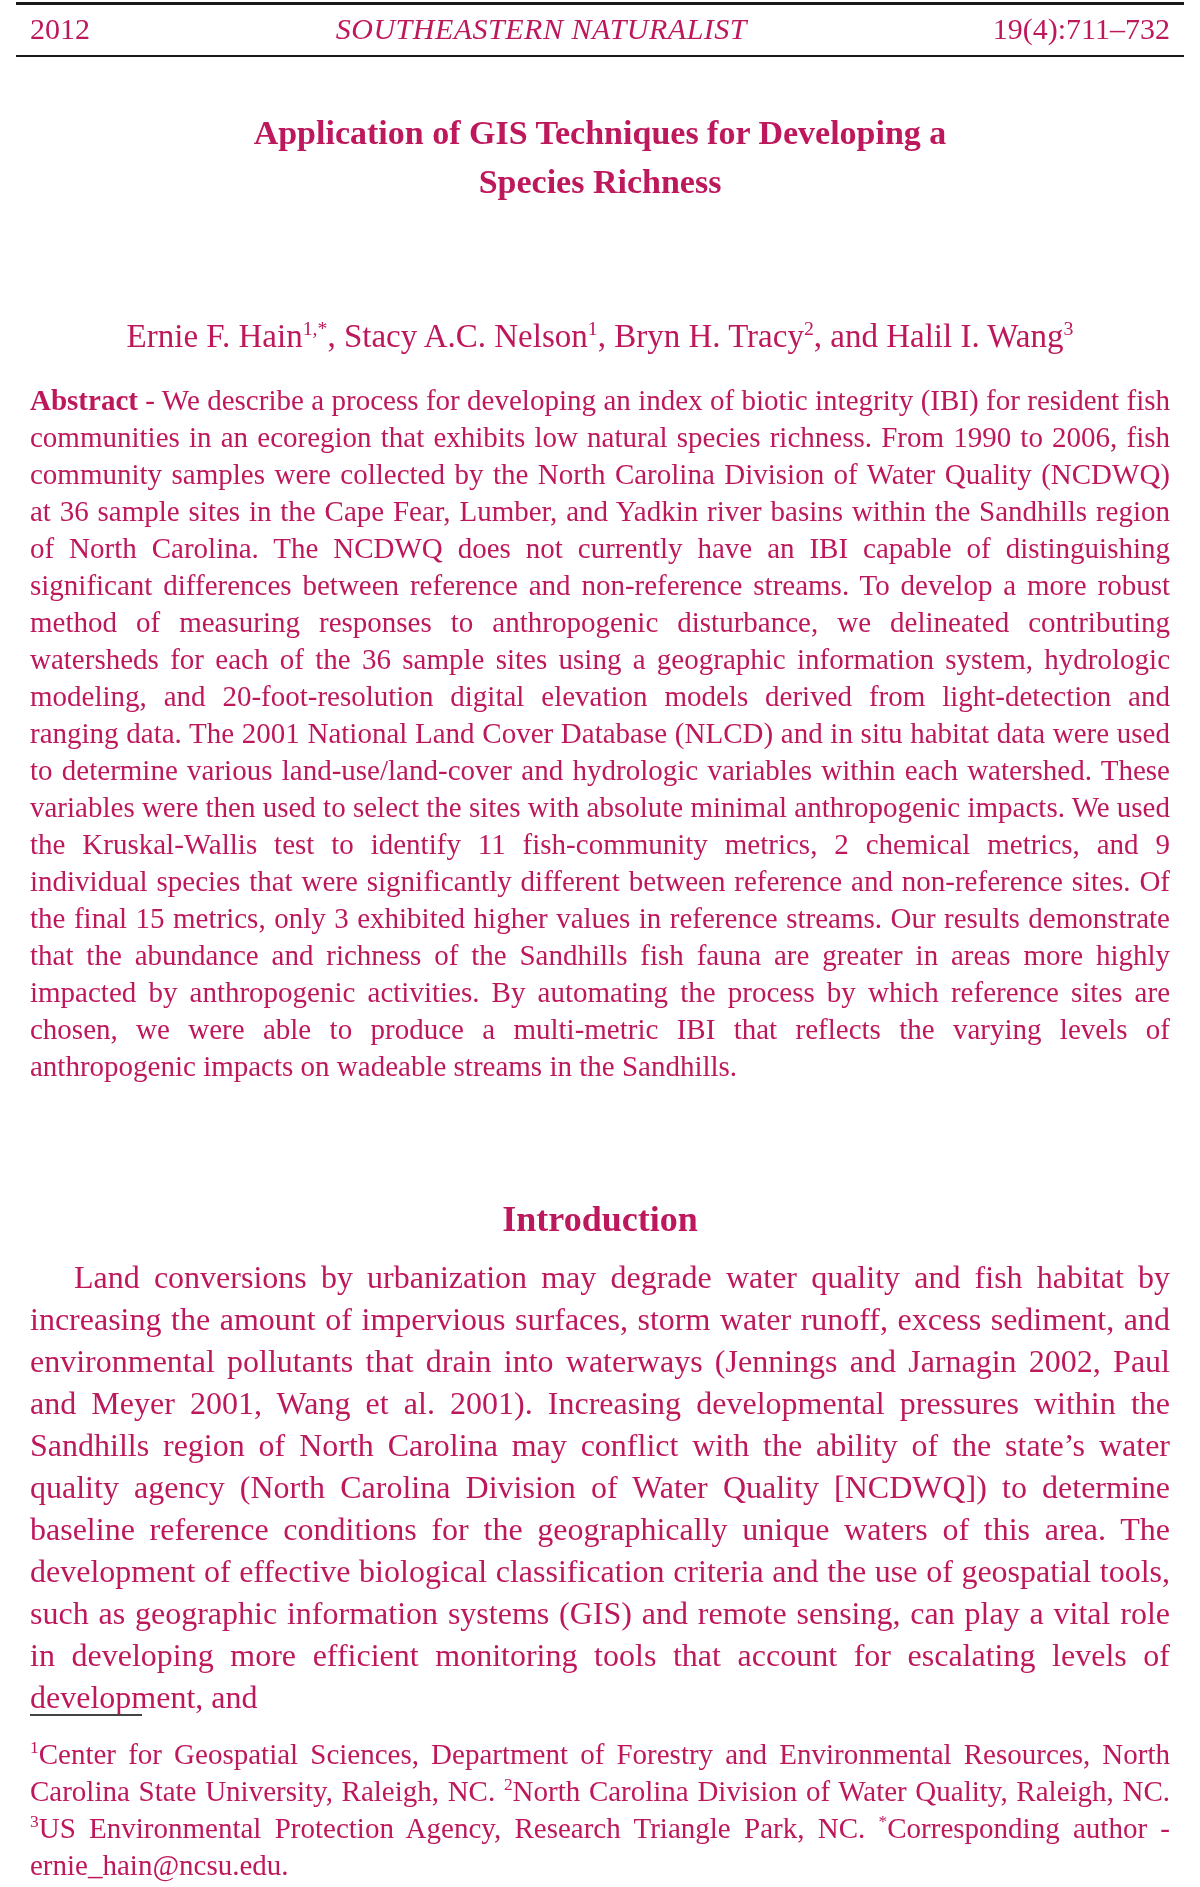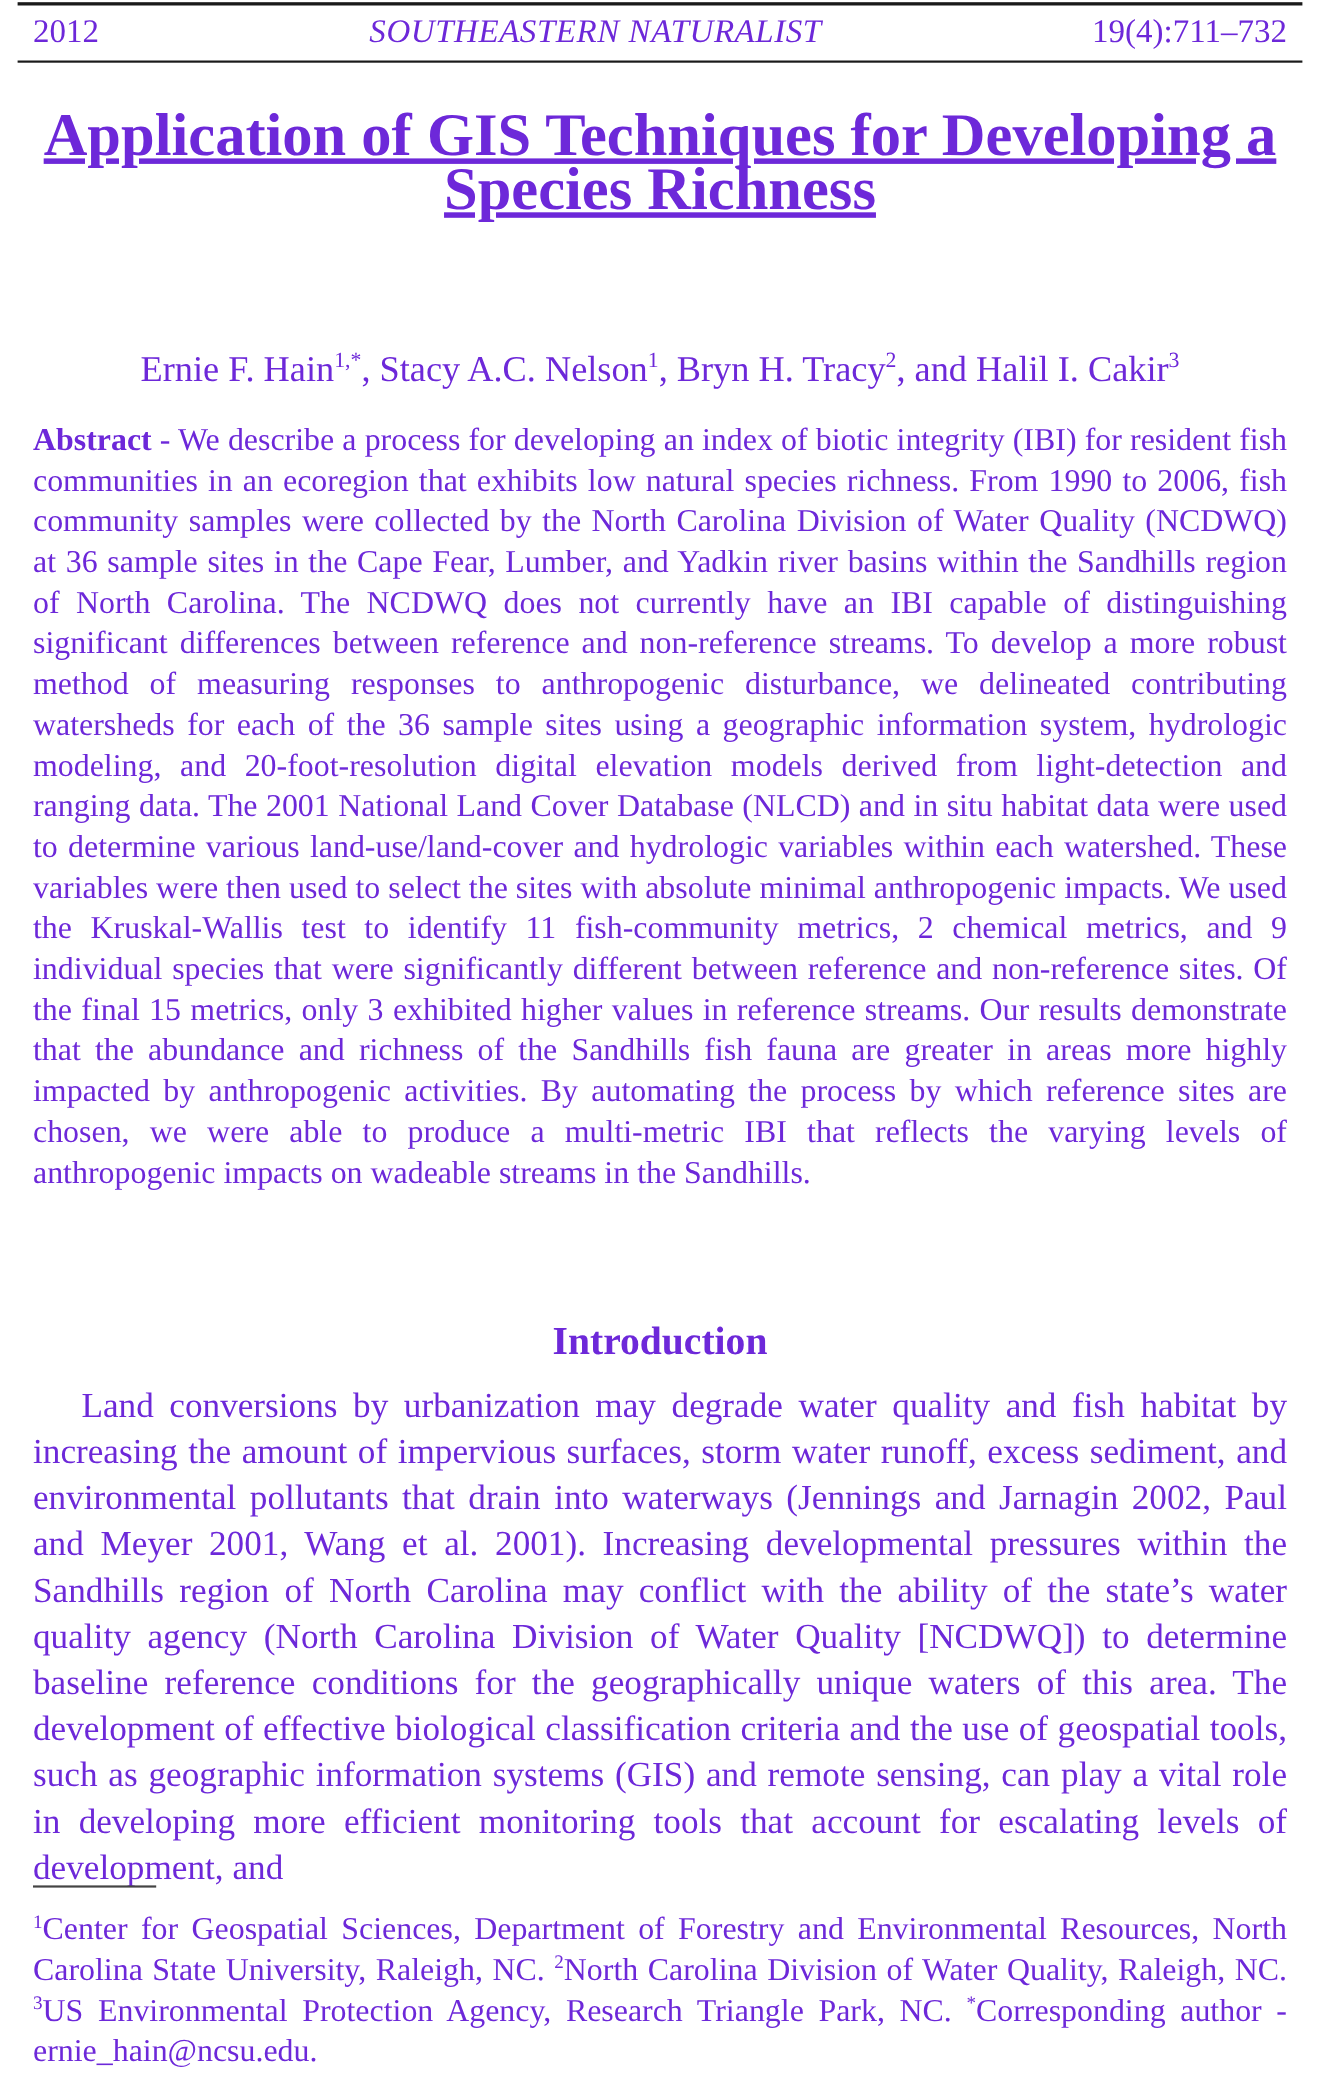--- a/index.html
+++ b/index.html
@@ -5,21 +5,21 @@
   html, body {
     margin: 0;
     padding: 0;
     background: #ffffff;
   }
   .page {
     position: relative;
     width: 1200px;
     height: 1887px;
     background: #ffffff;
-    color: #6d28d9;
+    color: #be185d;
     font-family: "Liberation Serif", "DejaVu Serif", serif;
     overflow: hidden;
   }
   .running-head {
     position: absolute;
     top: 2px;
     left: 16px;
     right: 16px;
     border-top: 3px solid #1a1a1a;
     border-bottom: 2px solid #1a1a1a;
@@ -31,26 +31,25 @@
   }
   .running-head .journal {
     font-style: italic;
     letter-spacing: 0.5px;
   }
   .title {
     position: absolute;
     top: 98px;
     left: 0;
     right: 0;
-    margin: 0;
+    margin: 10px;
     text-align: center;
-    font-size: 55px;
+    font-size: 34px;
     line-height: 49px;
     font-weight: bold;
-    text-decoration: underline;
   }
   .title .title-line { display: block; }
   .authors {
     position: absolute;
     top: 318px;
     left: 0;
     right: 0;
     text-align: center;
     font-size: 33px;
   }
@@ -121,21 +120,21 @@
     <span class="journal">SOUTHEASTERN NATURALIST</span>
     <span>19(4):711–732</span>
   </header>
 
   <h1 class="title">
     <span class="title-line">Application of GIS Techniques for Developing a</span>
     <span class="title-line">Species Richness</span>
   </h1>
 
   <div class="authors">
-    <span>Ernie F. Hain</span><sup>1,*</sup><span>, Stacy A.C. Nelson</span><sup>1</sup><span>, Bryn H. Tracy</span><sup>2</sup><span>, and Halil I. Cakir</span><sup>3</sup>
+    <span>Ernie F. Hain</span><sup>1,*</sup><span>, Stacy A.C. Nelson</span><sup>1</sup><span>, Bryn H. Tracy</span><sup>2</sup><span>, and Halil I. Wang</span><sup>3</sup>
   </div>
 
   <p class="abstract"><b class="abstract-label">Abstract</b><span> - We describe a process for developing an index of biotic integrity (IBI) for resident fish communities in an ecoregion that exhibits low natural species richness. From 1990 to 2006, fish community samples were collected by the North Carolina Division of Water Quality (NCDWQ) at 36 sample sites in the Cape Fear, Lumber, and Yadkin river basins within the Sandhills region of North Carolina. The NCDWQ does not currently have an IBI capable of distinguishing significant differences between reference and non-reference streams. To develop a more robust method of measuring responses to anthropogenic disturbance, we delineated contributing watersheds for each of the 36 sample sites using a geographic information system, hydrologic modeling, and 20-foot-resolution digital elevation models derived from light-detection and ranging data. The 2001 National Land Cover Database (NLCD) and in situ habitat data were used to determine various land-use/land-cover and hydrologic variables within each watershed. These variables were then used to select the sites with absolute minimal anthropogenic impacts. We used the Kruskal-Wallis test to identify 11 fish-community metrics, 2 chemical metrics, and 9 individual species that were significantly different between reference and non-reference sites. Of the final 15 metrics, only 3 exhibited higher values in reference streams. Our results demonstrate that the abundance and richness of the Sandhills fish fauna are greater in areas more highly impacted by anthropogenic activities. By automating the process by which reference sites are chosen, we were able to produce a multi-metric IBI that reflects the varying levels of anthropogenic impacts on wadeable streams in the Sandhills.</span></p>
 
   <h2 class="section-heading">Introduction</h2>
 
   <p class="body-para">Land conversions by urbanization may degrade water quality and fish habitat by increasing the amount of impervious surfaces, storm water runoff, excess sediment, and environmental pollutants that drain into waterways (Jennings and Jarnagin 2002, Paul and Meyer 2001, Wang et al. 2001). Increasing developmental pressures within the Sandhills region of North Carolina may conflict with the ability of the state’s water quality agency (North Carolina Division of Water Quality [NCDWQ]) to determine baseline reference conditions for the geographically unique waters of this area. The development of effective biological classification criteria and the use of geospatial tools, such as geographic information systems (GIS) and remote sensing, can play a vital role in developing more efficient monitoring tools that account for escalating levels of development, and</p>
 
   <div class="footnote-rule"></div>
 

